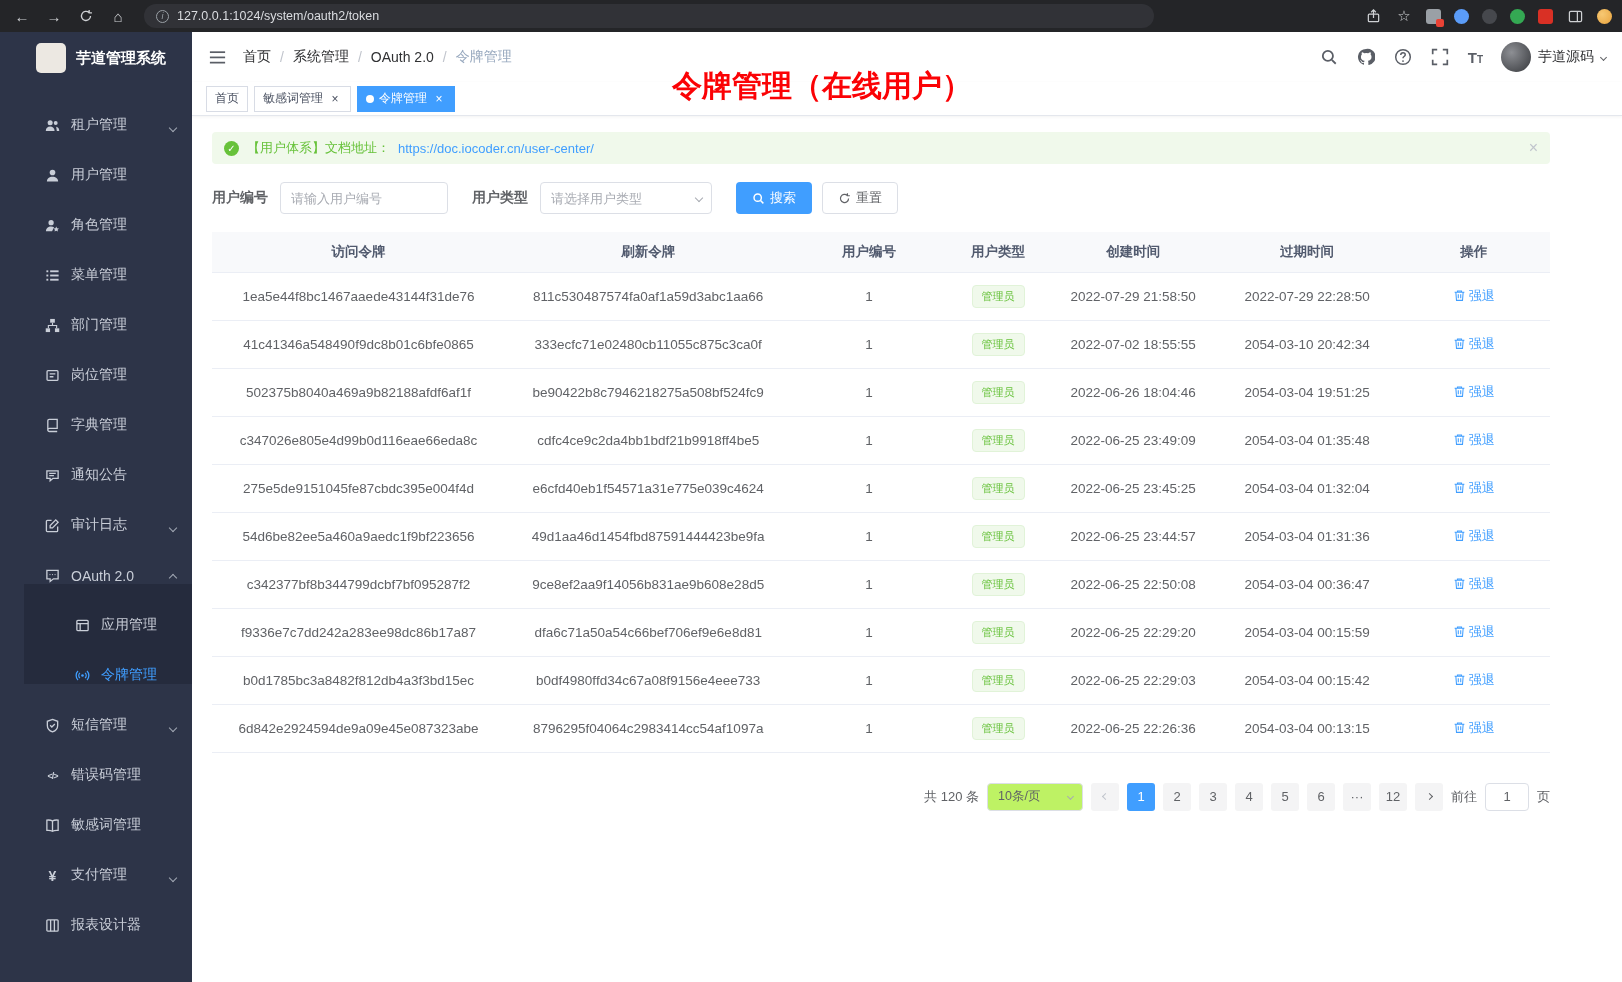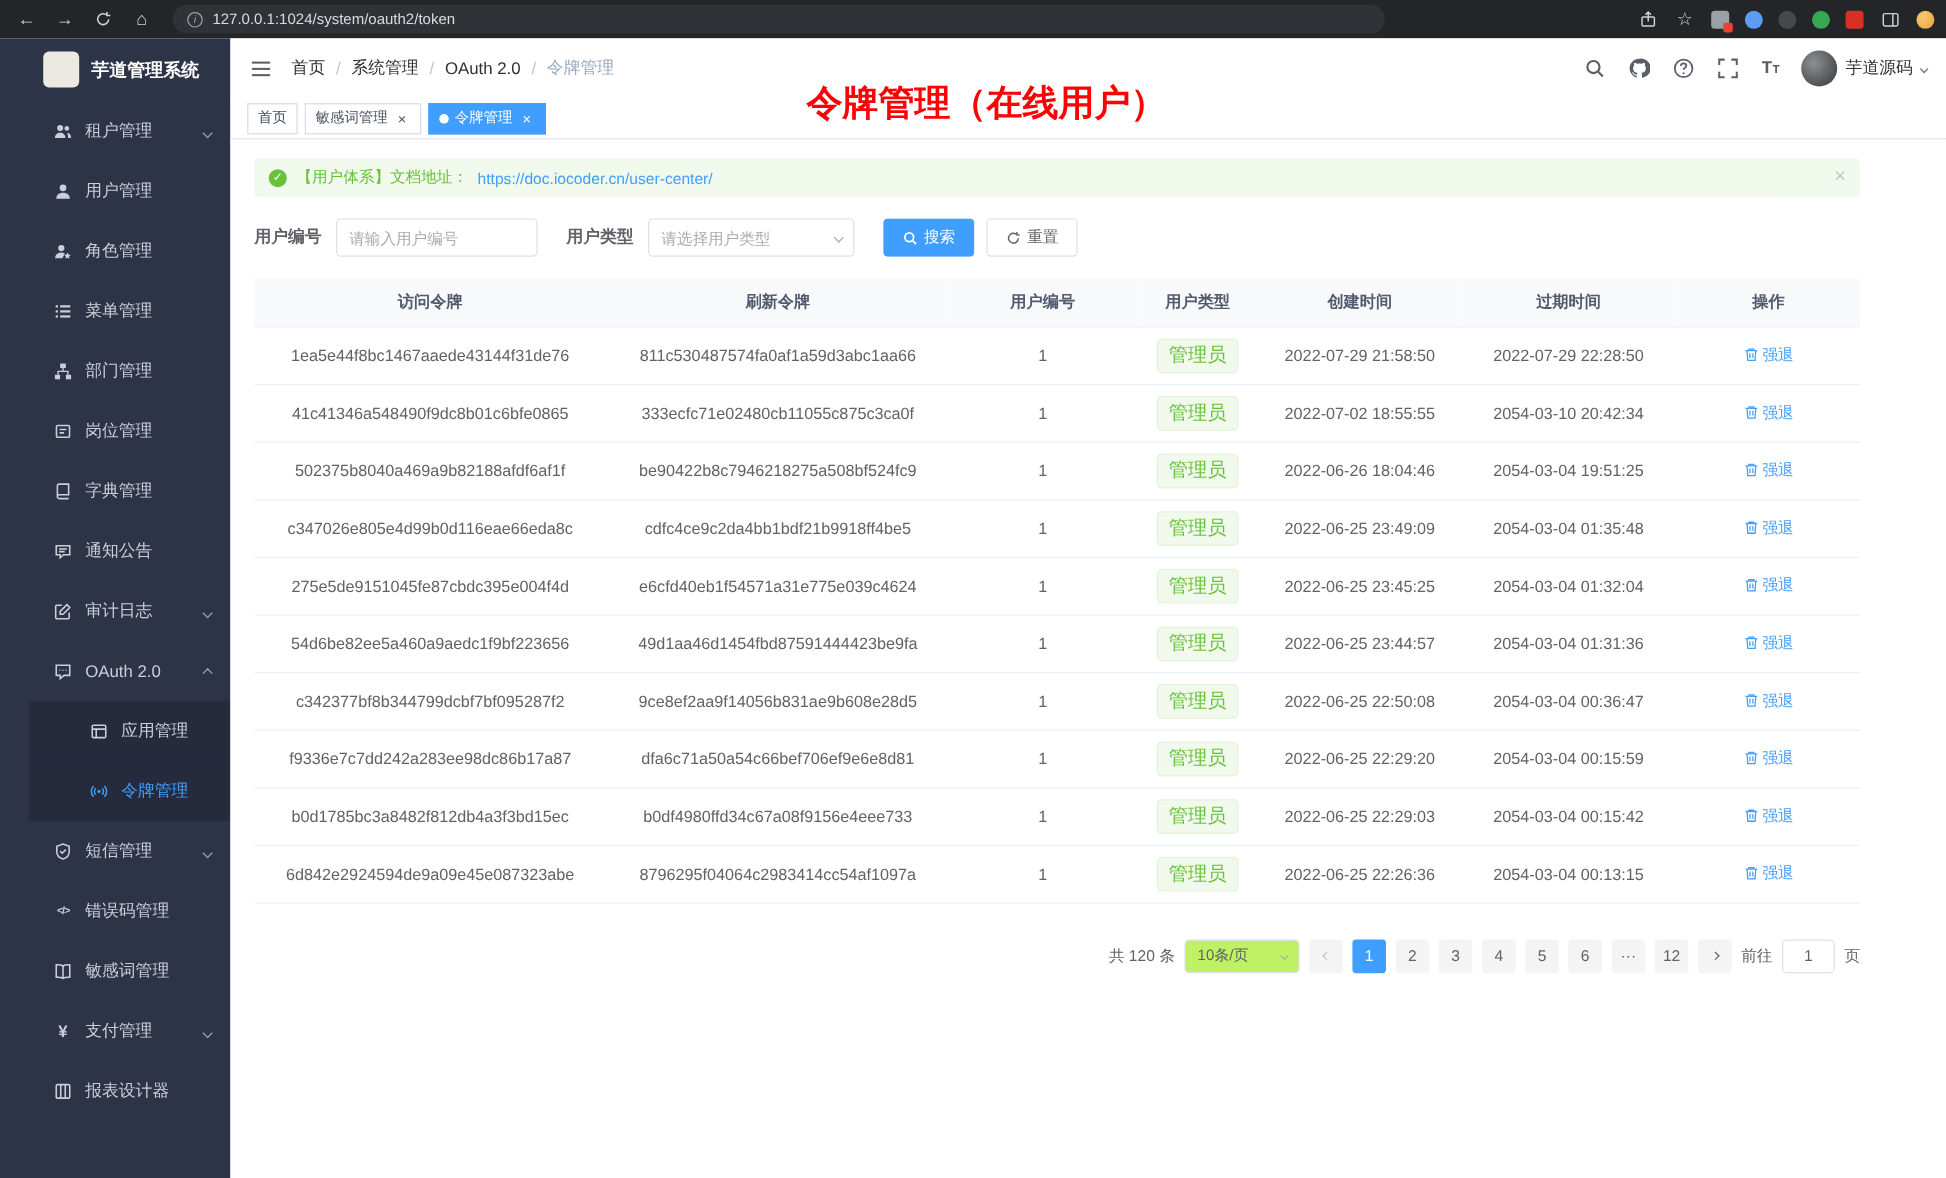--- a/index.html
+++ b/index.html
@@ -20,21 +20,21 @@
 .ext.sq{border-radius:3px;}
 .ext.badge::after{content:"";position:absolute;right:-3px;bottom:-3px;width:8px;height:8px;background:#e94235;border-radius:2px;}
 
 
 .app{display:flex;height:950px;}
 .sidebar{width:192px;flex:0 0 192px;background:#2d3448;color:#c9ced8;display:flex;flex-direction:column;overflow:hidden;padding-left:24px;}
 .logo-row{height:52px;display:flex;align-items:center;padding:0 12px;gap:10px;flex:0 0 auto;}
 .logo{width:30px;height:30px;border-radius:5px;background:#ece8e2;}
 .app-title{color:#fff;font-weight:bold;font-size:15px;white-space:nowrap;}
 .menu{flex:1;}
-.m-item{height:50px;display:flex;align-items:center;padding:0 16px 0 20px;font-size:14px;cursor:pointer;white-space:nowrap;}
+.m-item{height:50px;display:flex;align-items:flex-end;padding:0 16px 0 20px;font-size:14px;cursor:pointer;white-space:nowrap;}
 .m-item .sicon{width:17px;height:17px;margin-right:10px;display:flex;align-items:center;justify-content:center;flex:0 0 auto;}
 .m-item svg{width:15px;height:15px;}
 .m-item .arrow{margin-left:auto;opacity:.75;}
 .m-item.sub{padding-left:50px;background:#252b3d;}
 .m-item.active{color:#409eff;}
 .chev{display:inline-block;width:6px;height:6px;border-right:1.4px solid currentColor;border-bottom:1.4px solid currentColor;transform:rotate(45deg);}
 .chev.up{transform:rotate(-135deg);}
 .chev.left{transform:rotate(135deg);}
 .chev.right{transform:rotate(-45deg);}
 .code-ico{font-size:9px;font-weight:bold;letter-spacing:-1px;}
@@ -45,21 +45,21 @@
 .hdr{height:50px;display:flex;align-items:center;padding:0 16px;gap:16px;flex:0 0 auto;}
 .hamburger{display:flex;align-items:center;color:#5a5e66;cursor:pointer;}
 .hamburger svg{width:19px;height:19px;}
 .crumb{display:flex;align-items:center;gap:9px;font-size:14px;color:#303133;}
 .crumb .sep{color:#c0c4cc;}
 .crumb .last{color:#97a8be;}
 .crumb .ci{cursor:pointer;}
 .hdr-right{margin-left:auto;display:flex;align-items:center;gap:18px;color:#5a5e66;}
 .h-ic{width:19px;height:19px;display:flex;align-items:center;justify-content:center;cursor:pointer;}
 .h-ic svg{width:18px;height:18px;}
-.fontsize-ic{font-size:15px;font-weight:bold;cursor:pointer;font-family:Liberation Mono, monospace;}
+.fontsize-ic{font-size:15px;font-weight:bold;cursor:pointer;}
 .fontsize-ic small{font-size:10px;}
 .avatar{width:30px;height:30px;border-radius:50%;background:radial-gradient(circle at 35% 35%,#8d8f94,#35373b);flex:0 0 auto;}
 .uname{font-size:14px;color:#303133;display:flex;align-items:center;gap:7px;cursor:pointer;}
 .uname .chev{width:5px;height:5px;color:#606266;}
 
 
 .tabsbar{height:34px;border-bottom:1px solid #e4e7ed;box-shadow:0 1px 3px rgba(0,0,0,.05);display:flex;align-items:center;padding:0 14px;gap:6px;flex:0 0 auto;}
 .tag-tab{height:26px;display:inline-flex;align-items:center;gap:5px;padding:0 8px;border:1px solid #d8dce5;background:#fff;color:#495060;font-size:12px;cursor:pointer;white-space:nowrap;}
 .tag-tab.active{background:#409eff;border-color:#409eff;color:#fff;}
 .tag-tab .dot{width:8px;height:8px;border-radius:50%;background:#fff;}
@@ -82,21 +82,21 @@
 .f-select .f-input{width:100%;padding-right:26px;}
 .f-select .chev{position:absolute;right:10px;top:13px;color:#a8abb2;}
 .btn{height:32px;border-radius:4px;display:inline-flex;align-items:center;gap:5px;padding:0 15px;font-size:13px;cursor:pointer;border:1px solid transparent;margin-right:10px;}
 .btn.primary{background:#409eff;color:#fff;}
 .btn.plain{background:#fff;border-color:#dcdfe6;color:#606266;}
 .btn svg{width:13px;height:13px;}
 
 table{width:100%;border-collapse:collapse;margin-top:18px;table-layout:fixed;}
 th,td{border-bottom:1px solid #ebeef5;text-align:center;font-size:13.5px;color:#606266;height:48px;padding:0 4px;overflow:hidden;white-space:nowrap;}
 th{background:#f8f9fb;color:#515a6e;font-weight:bold;height:40px;}
-.tag-success{display:inline-block;background:#f0f9eb;border:1px solid #e1f3d8;color:#67c23a;font-size:16px;padding:3px 9px;border-radius:4px;}
+.tag-success{display:inline-block;background:#f0f9eb;border:1px solid #e1f3d8;color:#67c23a;font-size:11px;padding:3px 9px;border-radius:4px;}
 .op-link{color:#409eff;display:inline-flex;align-items:center;gap:3px;font-size:13px;cursor:pointer;}
 .op-link svg{width:13px;height:13px;}
 
 .pager{display:flex;align-items:center;justify-content:flex-end;gap:8px;margin-top:30px;font-size:13px;color:#606266;}
 .psel{position:relative;width:96px;height:28px;border:1px solid #dcdfe6;border-radius:4px;display:flex;align-items:center;padding:0 22px 0 10px;font-size:12.5px;color:#606266;cursor:pointer;background:#bef264;}
 .psel .chev{position:absolute;right:9px;color:#a8abb2;width:5px;height:5px;}
 .pbtn{min-width:28px;height:28px;background:#f4f4f5;border-radius:3px;display:flex;align-items:center;justify-content:center;font-size:13px;color:#606266;cursor:pointer;padding:0 5px;border:none;}
 .pbtn.active{background:#409eff;color:#fff;}
 .pbtn.disabled{color:#c0c4cc;cursor:default;}
 .pbtn .chev{width:5px;height:5px;}

